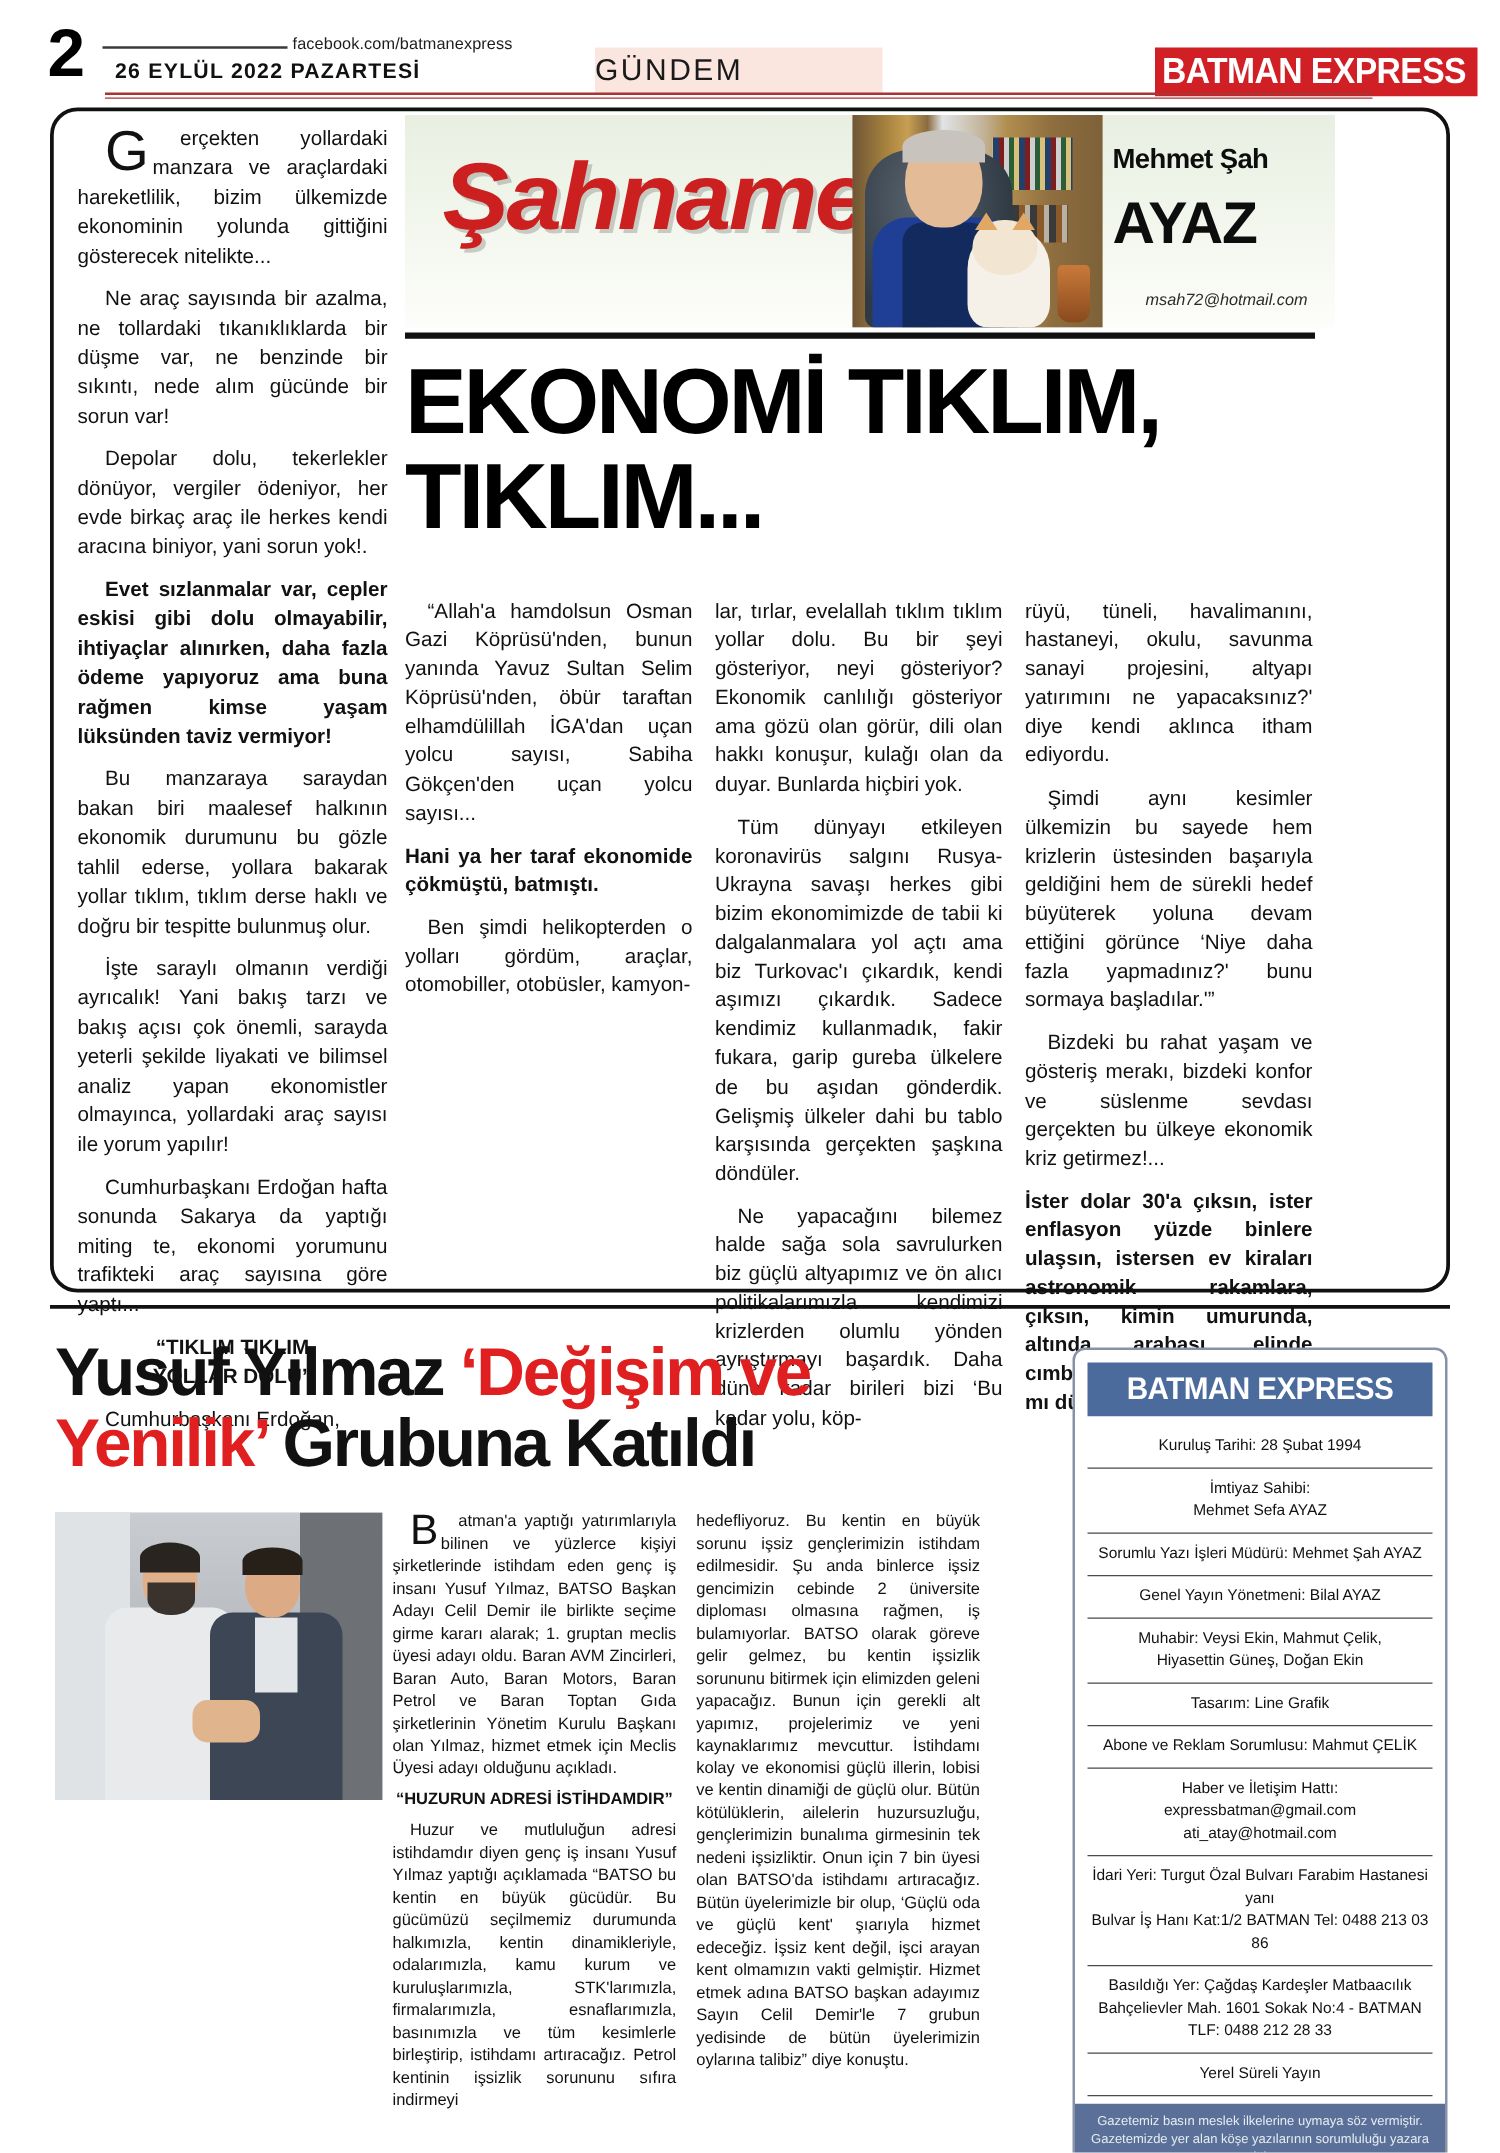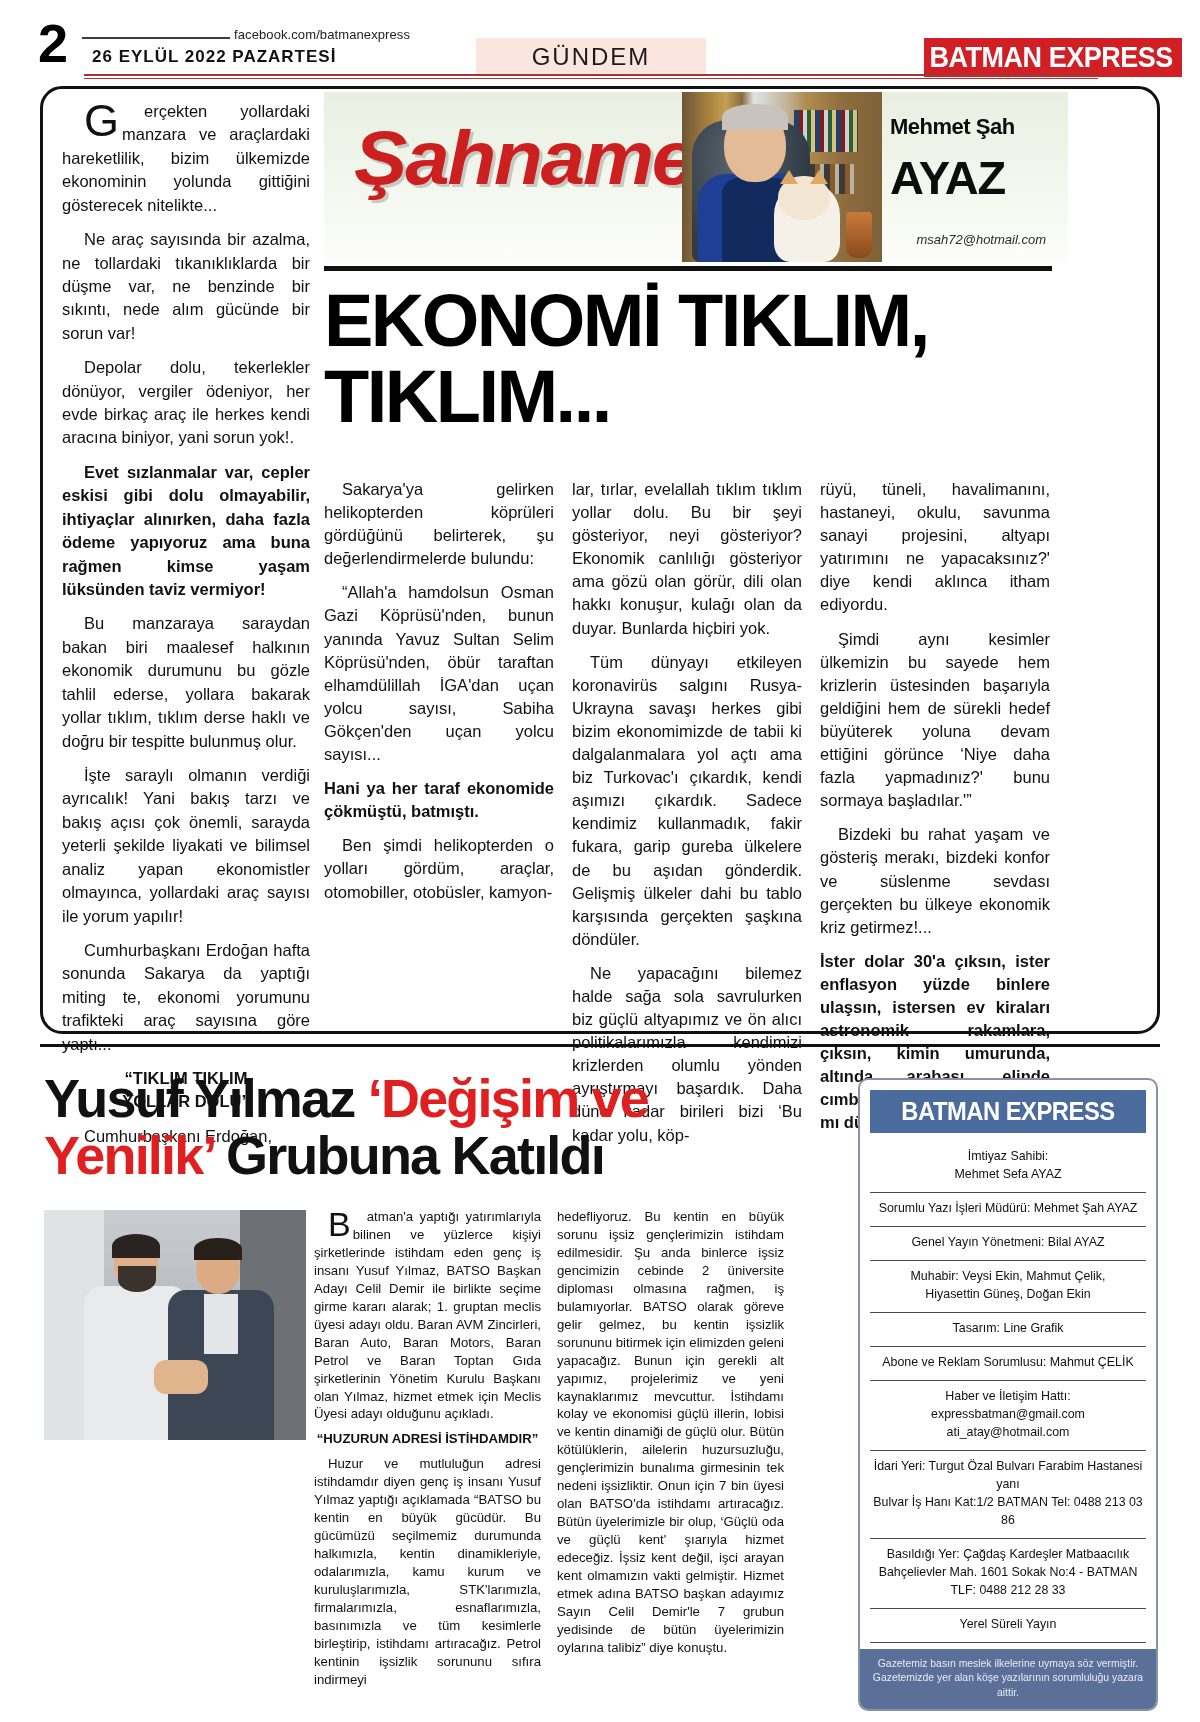--- a/index.html
+++ b/index.html
@@ -67,21 +67,20 @@
     width: 1014px;
     height: 1px;
     background: #a33;
   }
   .section-tag {
     position: absolute;
     left: 476px; top: 38px;
     width: 230px;
     height: 38px;
     background: #fbe6df;
-    text-align: center;
     line-height: 38px;
     font-size: 24px;
     letter-spacing: 2px;
     color: #1a1a1a;
   }
   .brand-top {
     position: absolute;
     right: 18px; top: 38px;
     width: 258px;
     height: 39px;
@@ -424,21 +423,20 @@
   <p>Bu manzaraya saraydan bakan biri maalesef halkının ekonomik durumunu bu gözle tahlil ederse, yollara bakarak yollar tıklım, tıklım derse haklı ve doğru bir tespitte bulunmuş olur.</p>
   <p>İşte saraylı olmanın verdiği ayrıcalık! Yani bakış tarzı ve bakış açısı çok önemli, sarayda yeterli şekilde liyakati ve bilimsel analiz yapan ekonomistler olmayınca, yollardaki araç sayısı ile yorum yapılır!</p>
   <p>Cumhurbaşkanı Erdoğan hafta sonunda Sakarya da yaptığı miting te, ekonomi yorumunu trafikteki araç sayısına göre yaptı...</p>
   <p class="quote-center" style="margin-bottom:0">“TIKLIM TIKLIM</p>
   <p class="quote-center">YOLLAR DOLU”</p>
   <p>Cumhurbaşkanı Erdoğan,</p>
 </div>
 
 <div class="body-cols">
   <div class="bcol">
-    <p>Sakarya'ya gelirken helikopterden köprüleri gördüğünü belirterek, şu değerlendirmelerde bulundu:</p>
     <p>“Allah'a hamdolsun Osman Gazi Köprüsü'nden, bunun yanında Yavuz Sultan Selim Köprüsü'nden, öbür taraftan elhamdülillah İGA'dan uçan yolcu sayısı, Sabiha Gökçen'den uçan yolcu sayısı...</p>
     <p class="b">Hani ya her taraf ekonomide çökmüştü, batmıştı.</p>
     <p>Ben şimdi helikopterden o yolları gördüm, araçlar, otomobiller, otobüsler, kamyon-</p>
   </div>
   <div class="bcol">
     <p style="text-indent:0">lar, tırlar, evelallah tıklım tıklım yollar dolu. Bu bir şeyi gösteriyor, neyi gösteriyor? Ekonomik canlılığı gösteriyor ama gözü olan görür, dili olan hakkı konuşur, kulağı olan da duyar. Bunlarda hiçbiri yok.</p>
     <p>Tüm dünyayı etkileyen koronavirüs salgını Rusya-Ukrayna savaşı herkes gibi bizim ekonomimizde de tabii ki dalgalanmalara yol açtı ama biz Turkovac'ı çıkardık, kendi aşımızı çıkardık. Sadece kendimiz kullanmadık, fakir fukara, garip gureba ülkelere de bu aşıdan gönderdik. Gelişmiş ülkeler dahi bu tablo karşısında gerçekten şaşkına döndüler.</p>
     <p>Ne yapacağını bilemez halde sağa sola savrulurken biz güçlü altyapımız ve ön alıcı politikalarımızla kendimizi krizlerden olumlu yönden ayrıştırmayı başardık. Daha düne kadar birileri bizi ‘Bu kadar yolu, köp-</p>
   </div>
   <div class="bcol">
@@ -479,20 +477,21 @@
   </div>
   <div class="lcol">
     <p style="text-indent:0">hedefliyoruz. Bu kentin en büyük sorunu işsiz gençlerimizin istihdam edilmesidir. Şu anda binlerce işsiz gencimizin cebinde 2 üniversite diploması olmasına rağmen, iş bulamıyorlar. BATSO olarak göreve gelir gelmez, bu kentin işsizlik sorununu bitirmek için elimizden geleni yapacağız. Bunun için gerekli alt yapımız, projelerimiz ve yeni kaynaklarımız mevcuttur. İstihdamı kolay ve ekonomisi güçlü illerin, lobisi ve kentin dinamiği de güçlü olur. Bütün kötülüklerin, ailelerin huzursuzluğu, gençlerimizin bunalıma girmesinin tek nedeni işsizliktir. Onun için 7 bin üyesi olan BATSO'da istihdamı artıracağız. Bütün üyelerimizle bir olup, ‘Güçlü oda ve güçlü kent' şıarıyla hizmet edeceğiz. İşsiz kent değil, işci arayan kent olmamızın vakti gelmiştir. Hizmet etmek adına BATSO başkan adayımız Sayın Celil Demir'le 7 grubun yedisinde de bütün üyelerimizin oylarına talibiz” diye konuştu.</p>
   </div>
 </div>
 
 <div class="imprint">
   <div class="imprint-logo">
     <span>BATMAN EXPRESS</span>
   </div>
+  <div class="irow">Kuruluş Tarihi: 28 Şubat 1994</div>
   <div class="irow">İmtiyaz Sahibi:<br>Mehmet Sefa AYAZ</div>
   <div class="irow">Sorumlu Yazı İşleri Müdürü: Mehmet Şah AYAZ</div>
   <div class="irow">Genel Yayın Yönetmeni: Bilal AYAZ</div>
   <div class="irow">Muhabir: Veysi Ekin, Mahmut Çelik,<br>Hiyasettin Güneş, Doğan Ekin</div>
   <div class="irow">Tasarım: Line Grafik</div>
   <div class="irow">Abone ve Reklam Sorumlusu: Mahmut ÇELİK</div>
   <div class="irow">Haber ve İletişim Hattı:<br>expressbatman@gmail.com<br>ati_atay@hotmail.com</div>
   <div class="irow">İdari Yeri: Turgut Özal Bulvarı Farabim Hastanesi yanı<br>Bulvar İş Hanı Kat:1/2 BATMAN Tel: 0488 213 03 86</div>
   <div class="irow">Basıldığı Yer: Çağdaş Kardeşler Matbaacılık<br>Bahçelievler Mah. 1601 Sokak No:4  -  BATMAN<br>TLF: 0488 212 28 33</div>
   <div class="irow">Yerel Süreli Yayın</div>

